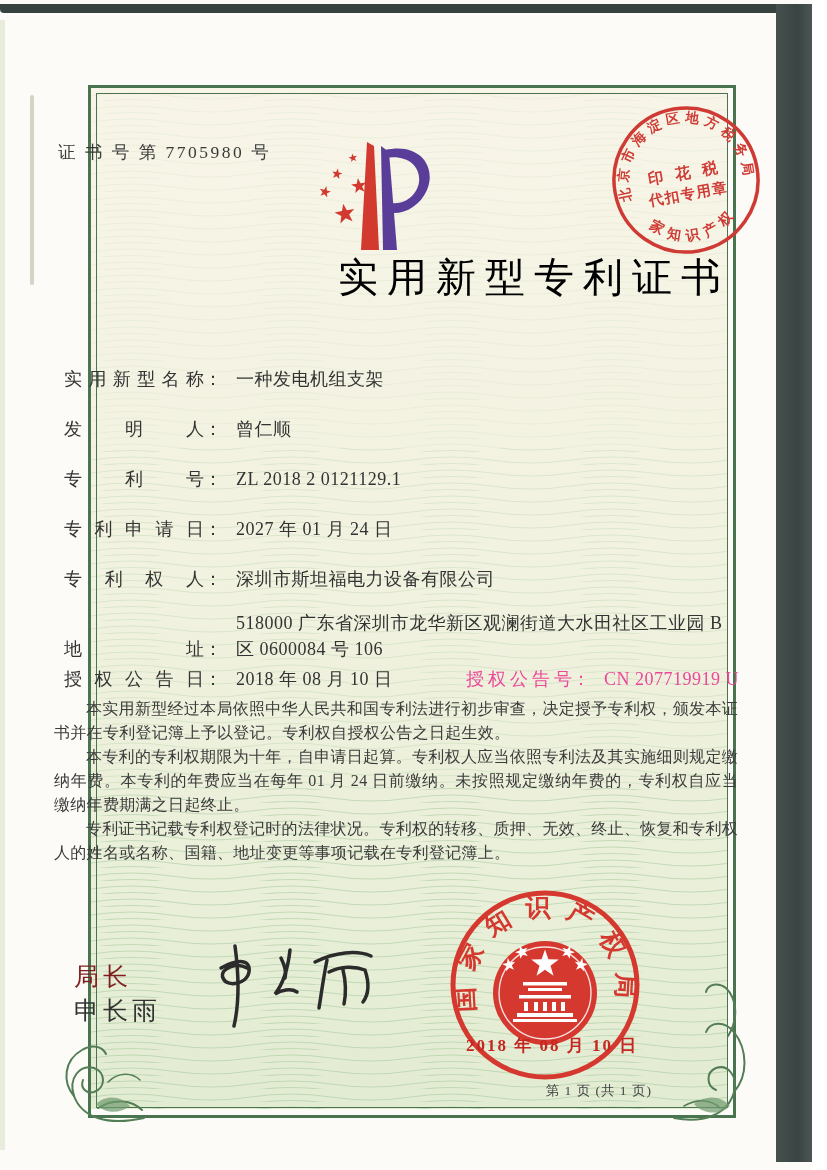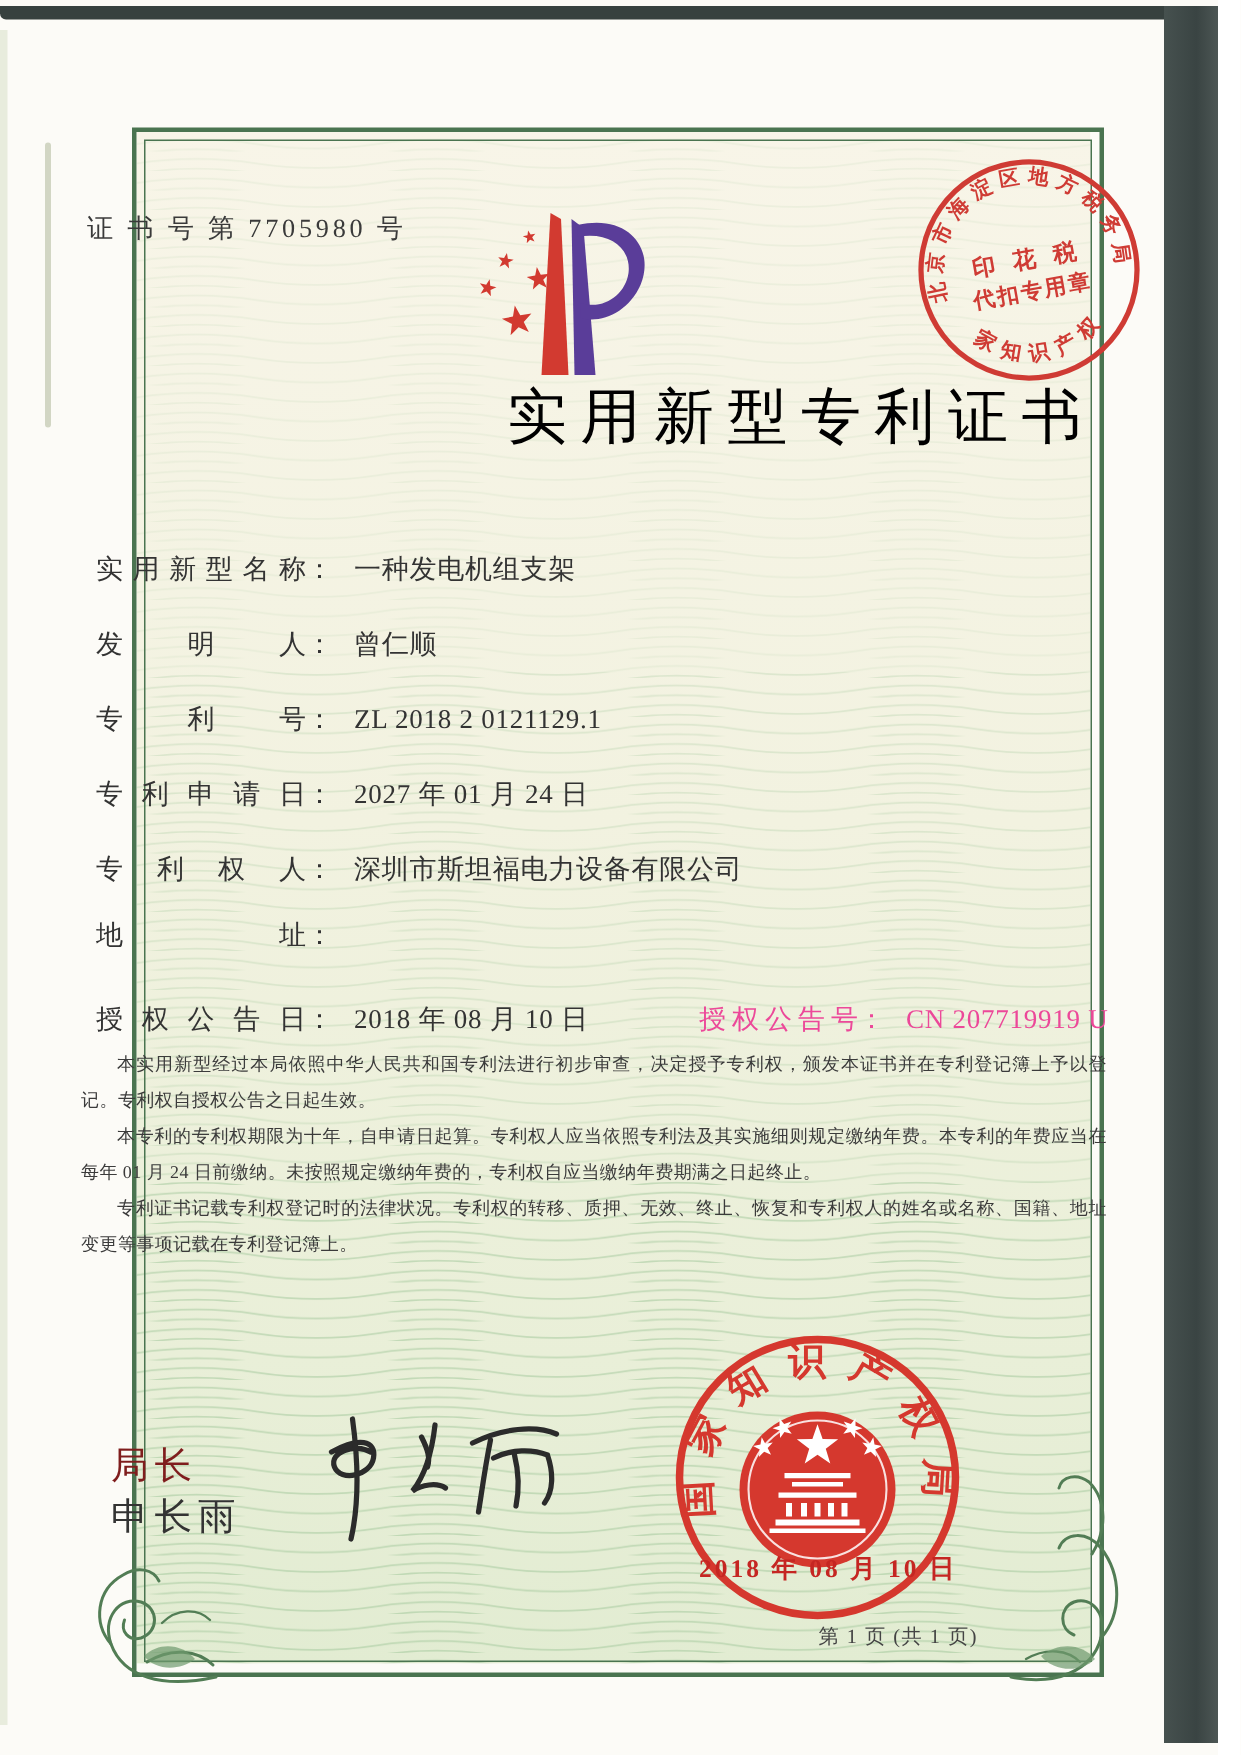--- a/index.html
+++ b/index.html
@@ -26,21 +26,21 @@
   .title{left:88px;top:250px;width:642px;text-align:right;
     font-size:40px;font-weight:normal;letter-spacing:9px;color:#000000;}
   .field-row{left:64px;display:flex;align-items:flex-end;
     font-size:18px;color:#333;line-height:26px;}
   .flabel{display:inline-block;width:140px;text-align:justify;text-align-last:justify;}
   .fcolon{display:inline-block;margin-right:14px;}
   .fvalue{display:inline-block;letter-spacing:.5px;}
   .addr-value{max-width:492px;}
   .pair-right{left:466px;display:flex;align-items:center;font-size:18px;color:#ec4899;line-height:26px;}
   .flabel-r{display:inline-block;width:106px;text-align:justify;text-align-last:justify;}
-  .paras{left:54px;top:697px;width:684px;font-size:12px;line-height:24px;
+  .paras{left:54px;top:697px;width:684px;font-size:16px;line-height:24px;
     color:#3b3b3b;text-align:justify;letter-spacing:.3px;}
   .paras p{margin:0;text-indent:2em;}
   .sig-title{left:74px;top:960px;font-size:25px;letter-spacing:4px;color:#7f1d1d;text-align:center;}
   .sig-name{left:74px;top:994px;font-size:25px;letter-spacing:4px;color:#333;}
   .signature-svg{left:193px;top:938px;}
   .seal-svg{left:448px;top:888px;}
   .seal-date{left:466px;top:1034px;font-size:17px;letter-spacing:2px;color:#c52622;font-weight:bold;}
   .stamp-svg{left:606px;top:100px;}
   .footer{left:60px;top:1082px;width:592px;text-align:right;font-size:13.5px;
     letter-spacing:1px;color:#444;font-family:Liberation Serif, serif;}
@@ -157,20 +157,21 @@
     <span class="fvalue">2027 年 01 月 24 日</span>
 </div>
 <div class="abs field-row" style="top:566px">
   <span class="flabel">专利权人</span>
     <span class="fcolon">：</span>
     <span class="fvalue">深圳市斯坦福电力设备有限公司</span>
 </div>
 <div class="abs field-row" style="top:610px">
   <span class="flabel">地址</span>
     <span class="fcolon">：</span>
+    <span class="fvalue addr-value">518000 广东省深圳市龙华新区观澜街道大水田社区工业园 B 区 0600084 号 106</span>
 </div>
 <div class="abs field-row" style="top:666px">
   <span class="flabel">授权公告日</span>
     <span class="fcolon">：</span>
     <span class="fvalue">2018 年 08 月 10 日</span>
 </div>
 <div class="abs pair-right" style="top:666px">
   <span class="flabel-r">授权公告号</span>
     <span class="fcolon">：</span>
     <span class="fvalue">CN 207719919 U</span>

